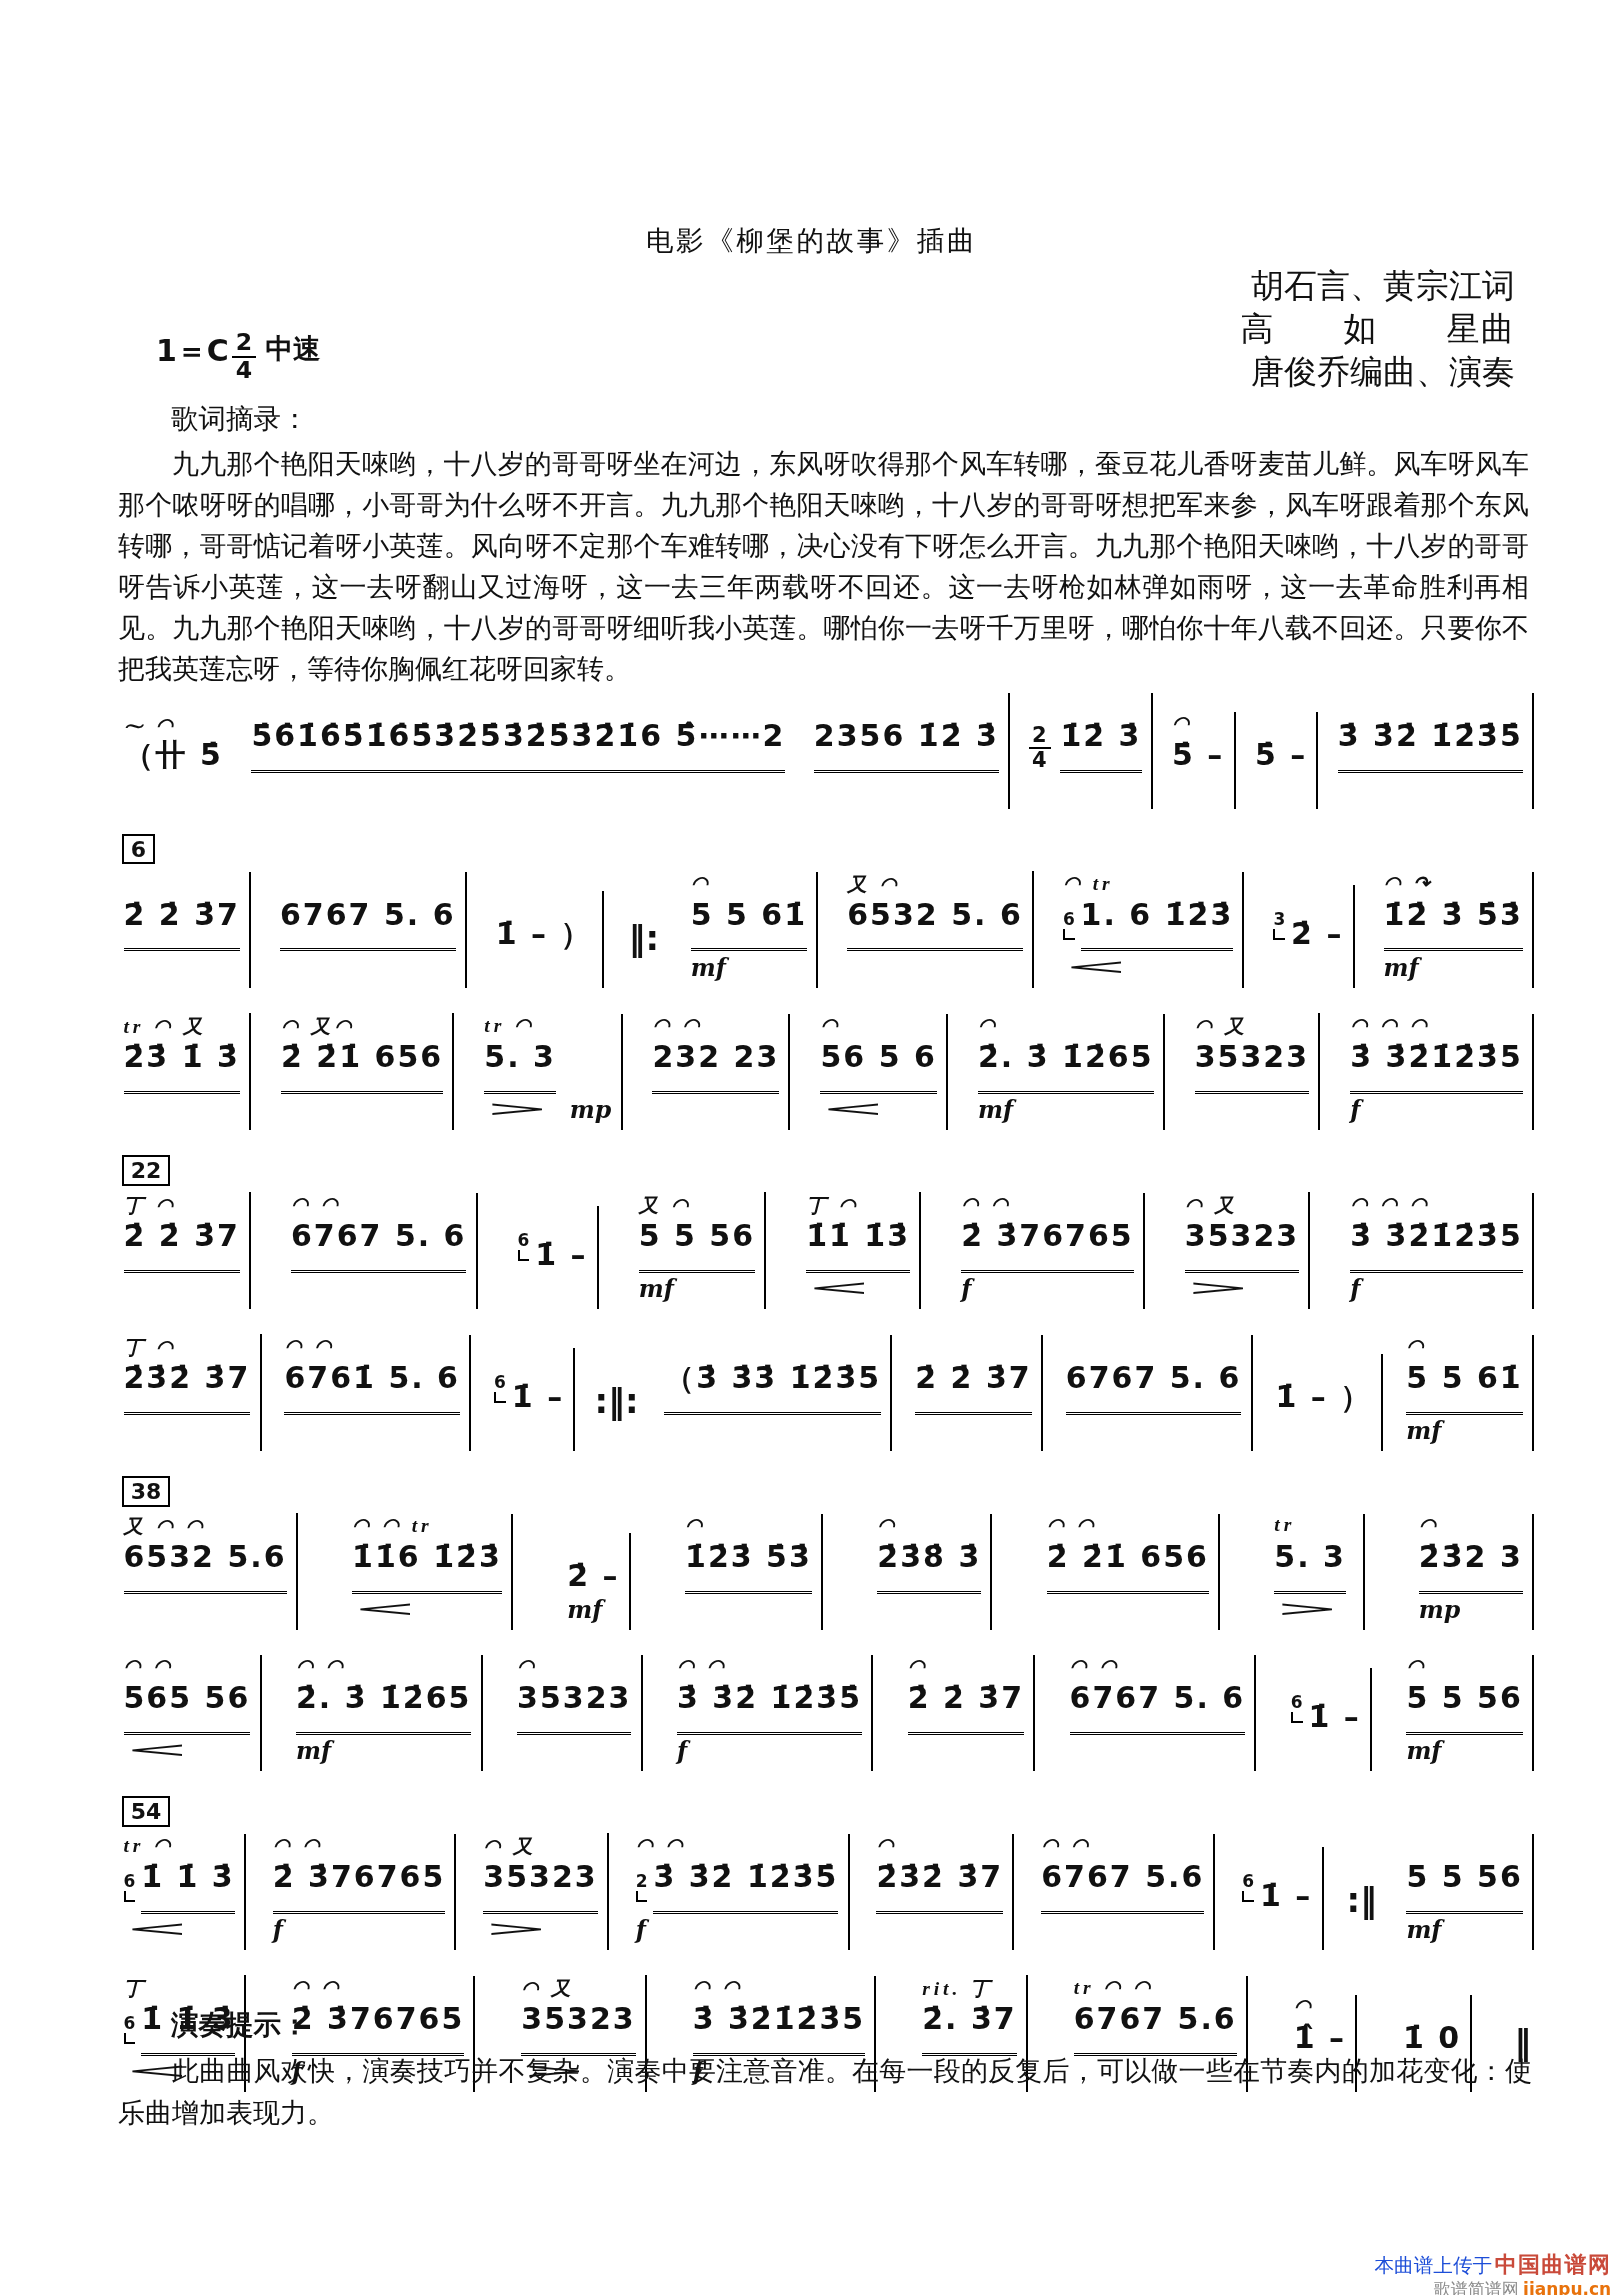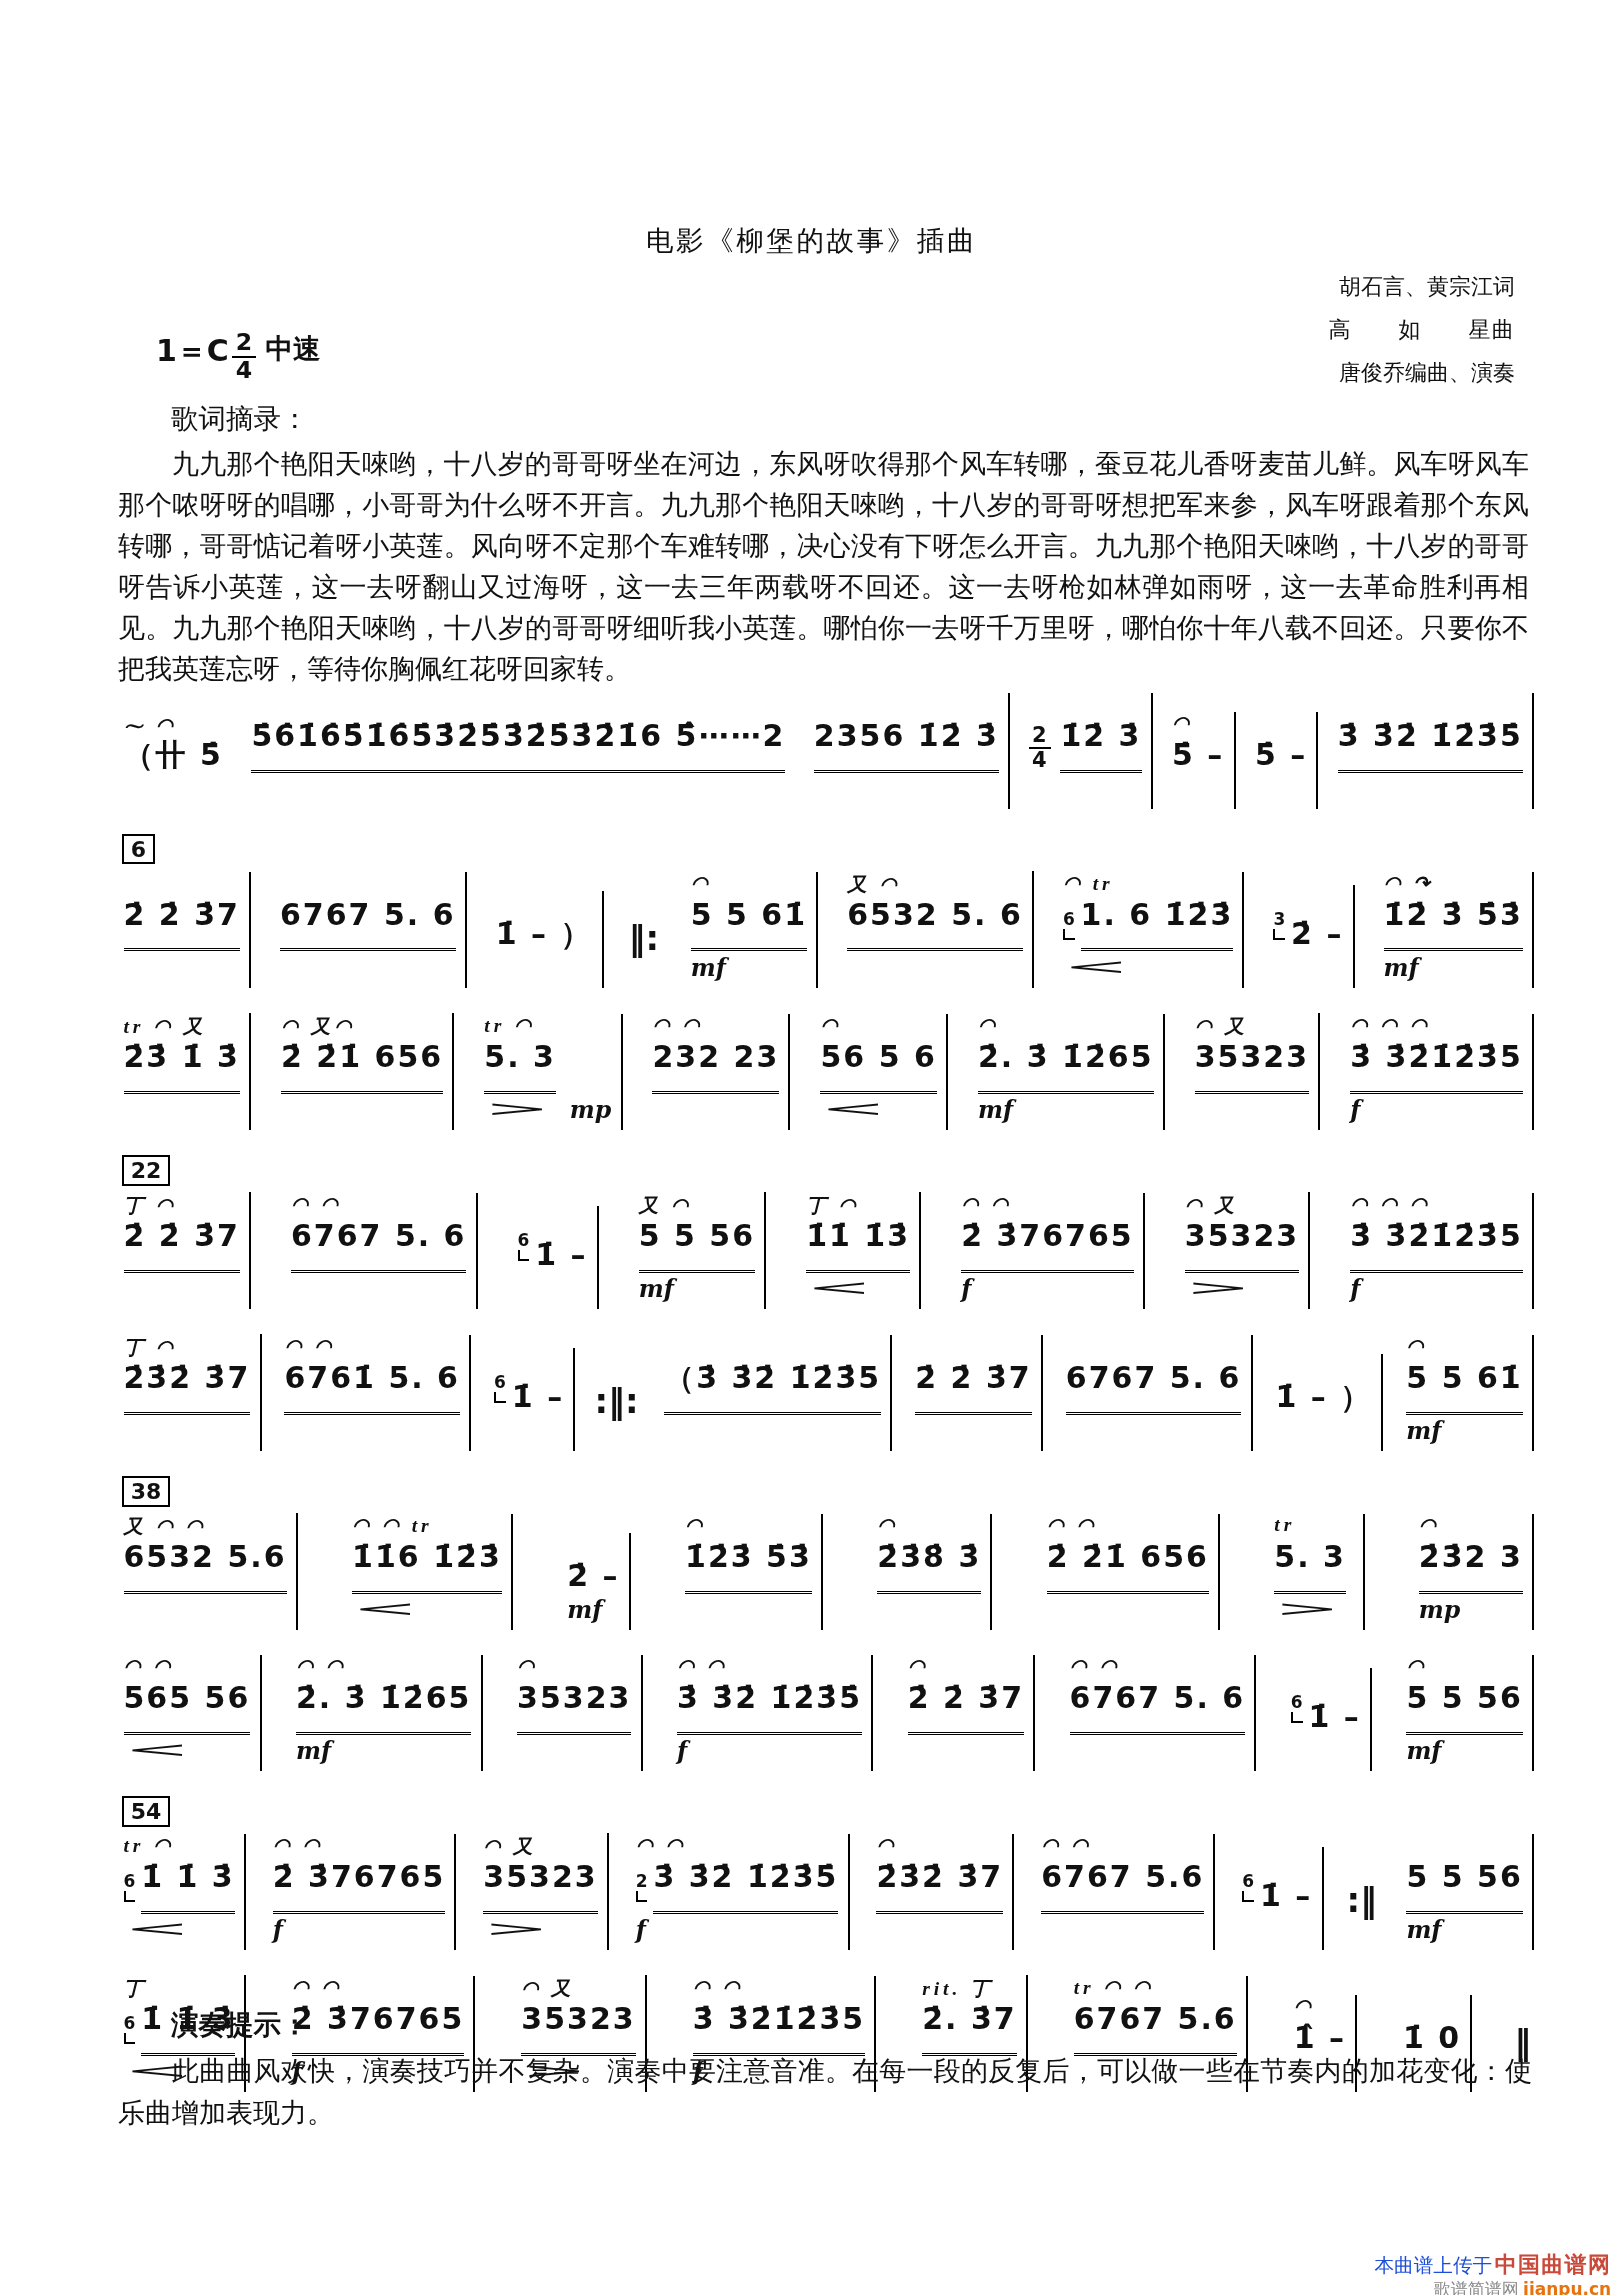--- a/index.html
+++ b/index.html
@@ -13,21 +13,21 @@
   .title{
     position:absolute;top:121px;left:0;width:100%;text-align:center;
     font-size:54px;font-weight:bold;letter-spacing:11.8px;
   }
   .subtitle{
     position:absolute;top:223px;left:0;width:100%;text-align:center;
     font-size:27.5px;letter-spacing:2.6px;
   }
   .credits{
     position:absolute;top:265px;right:108px;text-align:justify;
-    font-size:22px;line-height:43px;
+    font-size:33px;line-height:43px;
   }
   .credits div{text-align:right;}
   .credit-composer{letter-spacing:1.3px;}
 
   
   .keyline{
     position:absolute;top:331px;left:156px;
     font-size:30px;font-weight:bold;font-family:"DejaVu Sans",sans-serif;
     display:flex;align-items:flex-start;gap:3px;
   }
@@ -430,21 +430,21 @@
               <span class="bk"></span>
             </span>
             <span class="notes">1̇  –</span>
           </div>
           <div class="below">&nbsp;</div>
         </div>
         <div class="rbcell">:‖:</div>
         <div class="cell u">
           <div class="top">&nbsp;</div>
           <div class="mid">
-            <span class="notes">（3̇ 3̇2̇ 1̇2̇3̇5</span>
+            <span class="notes">（3̇ 3̇3̇ 1̇2̇3̇5</span>
           </div>
           <div class="below">&nbsp;</div>
         </div>
         <div class="cell u">
           <div class="top">&nbsp;</div>
           <div class="mid">
             <span class="notes">2̇ 2̇  3̇7</span>
           </div>
           <div class="below">&nbsp;</div>
         </div>

